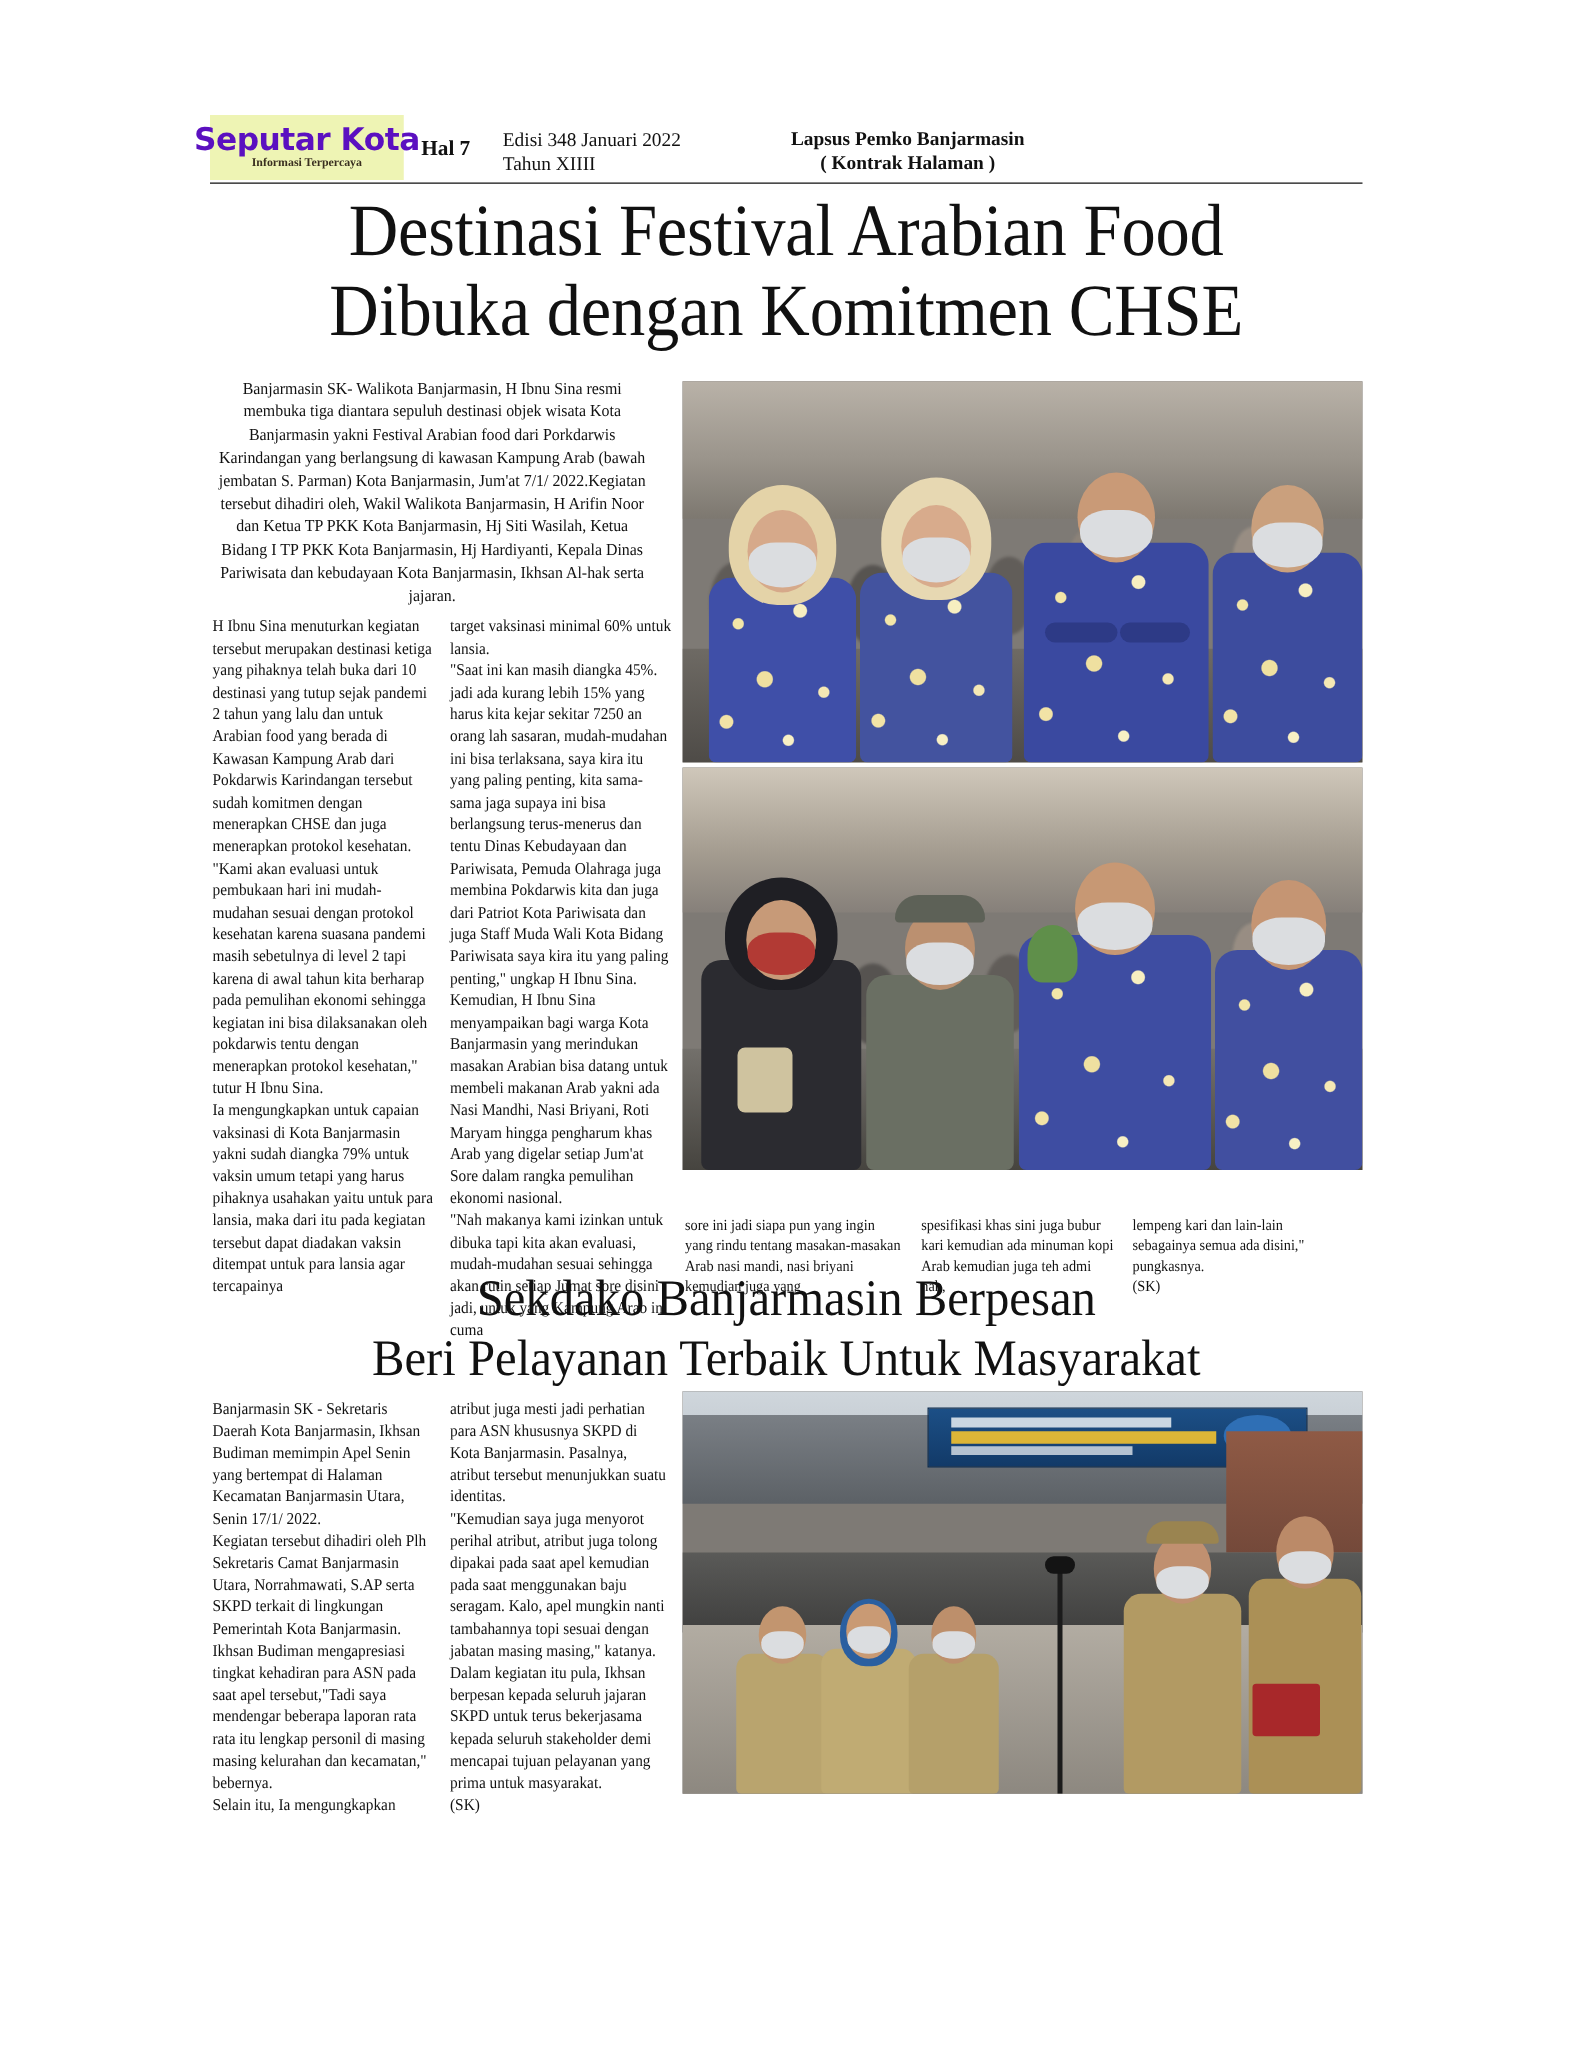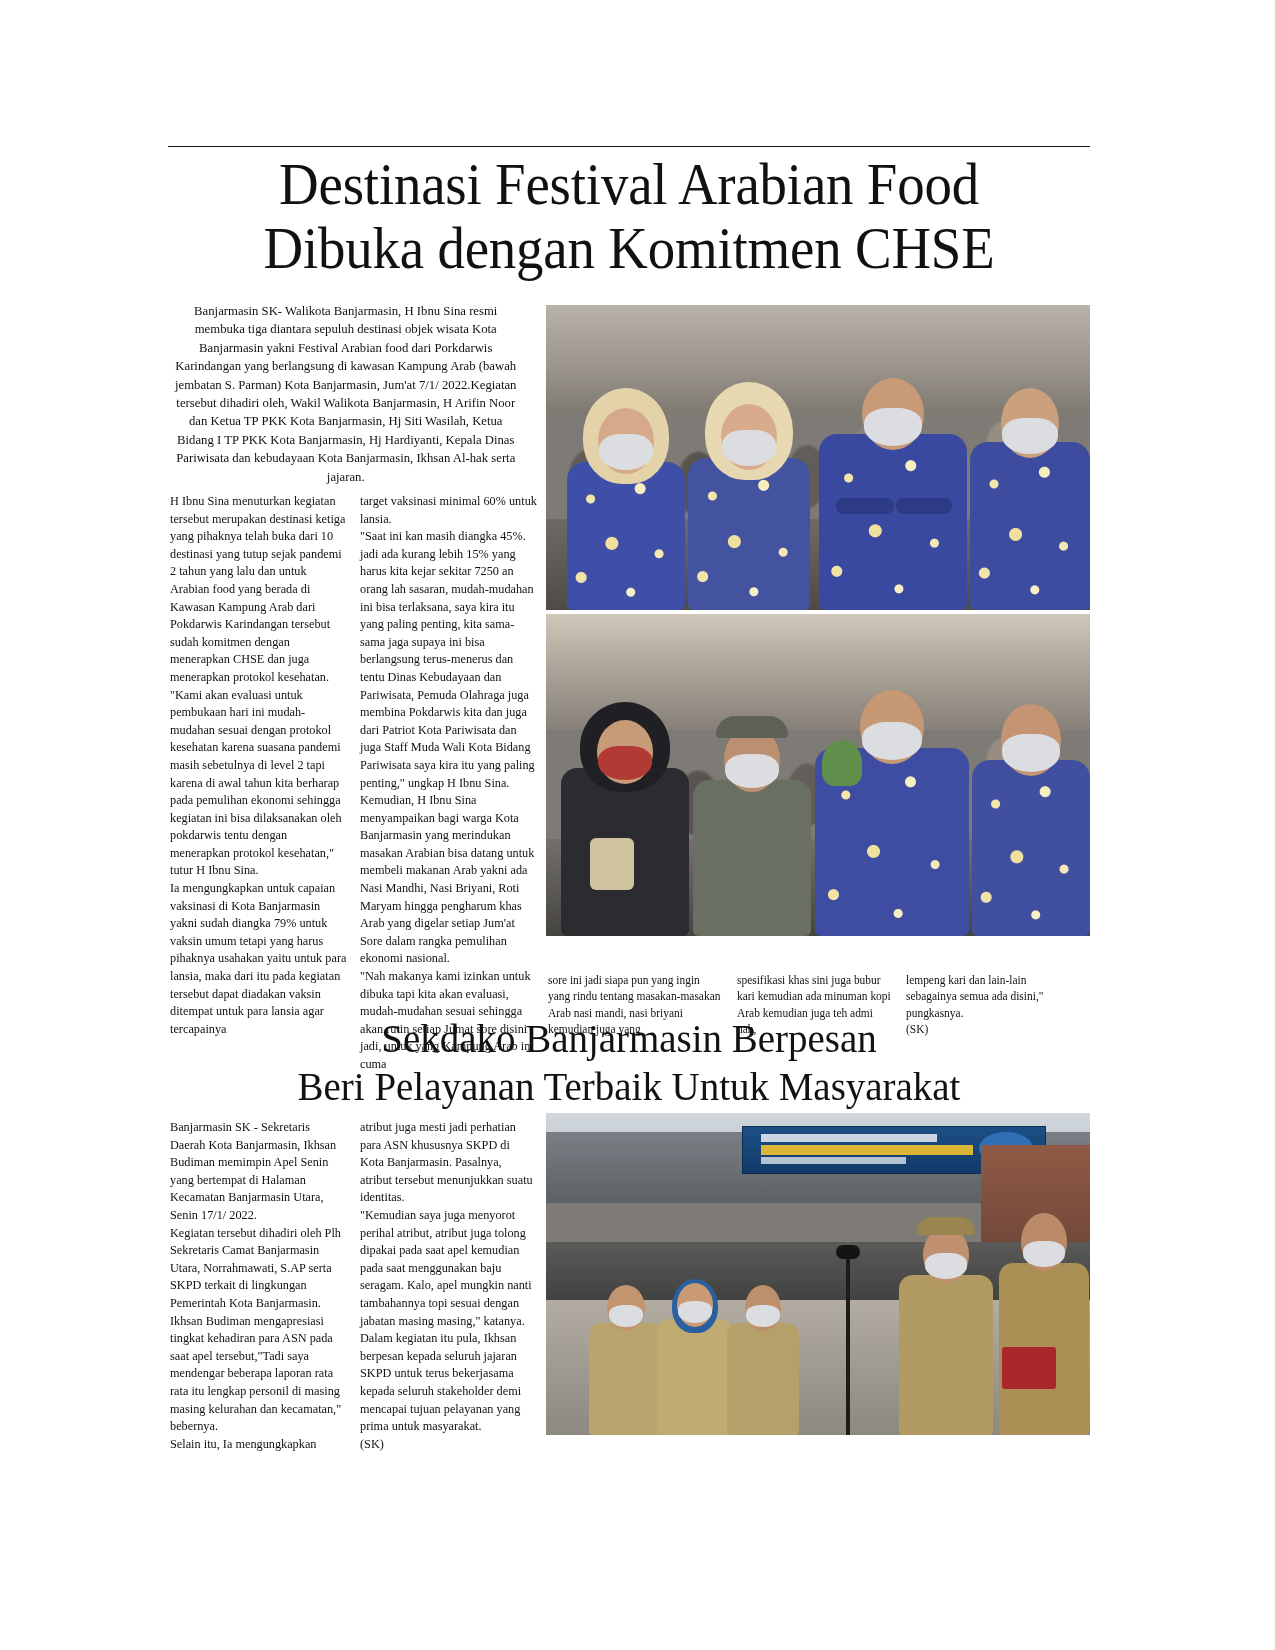--- a/index.html
+++ b/index.html
@@ -225,20 +225,39 @@
   #a2-col1 { left: 170px; top: 1118px; width: 188px; }
   #a2-col2 { left: 360px; top: 1118px; width: 190px; }
 
   .nosel { user-select: none; }
 </style>
 </head>
 <body>
 
 <div class="page">
 
+  <div class="masthead">
+
+    <div class="logo-box">
+      <div class="logo-title nosel">Seputar Kota</div>
+      <div class="logo-tag nosel">Informasi Terpercaya</div>
+    </div>
+
+    <div class="hal">Hal 7</div>
+
+    <div class="edisi">
+      <div>Edisi 348 Januari 2022</div>
+      <div>Tahun XIIII</div>
+    </div>
+
+    <div class="lapsus">
+      <div>Lapsus Pemko Banjarmasin</div>
+      <div>( Kontrak Halaman )</div>
+    </div>
+  </div>
 
   <div class="rule-top"></div>
 
   <div class="headline1">
     <span class="l1">Destinasi Festival Arabian Food</span>
     <span class="l2">Dibuka dengan Komitmen CHSE</span>
   </div>
 
   <div class="lead">Banjarmasin SK- Walikota Banjarmasin, H Ibnu Sina resmi membuka tiga  diantara sepuluh destinasi objek wisata Kota Banjarmasin yakni Festival Arabian food dari Porkdarwis Karindangan yang berlangsung di kawasan Kampung Arab (bawah jembatan S. Parman) Kota Banjarmasin, Jum'at 7/1/ 2022.Kegiatan tersebut dihadiri oleh, Wakil Walikota Banjarmasin, H Arifin Noor dan Ketua TP PKK Kota Banjarmasin, Hj Siti Wasilah, Ketua Bidang I TP PKK Kota Banjarmasin, Hj Hardiyanti, Kepala Dinas Pariwisata dan kebudayaan Kota Banjarmasin, Ikhsan Al-hak serta jajaran.</div>
 

